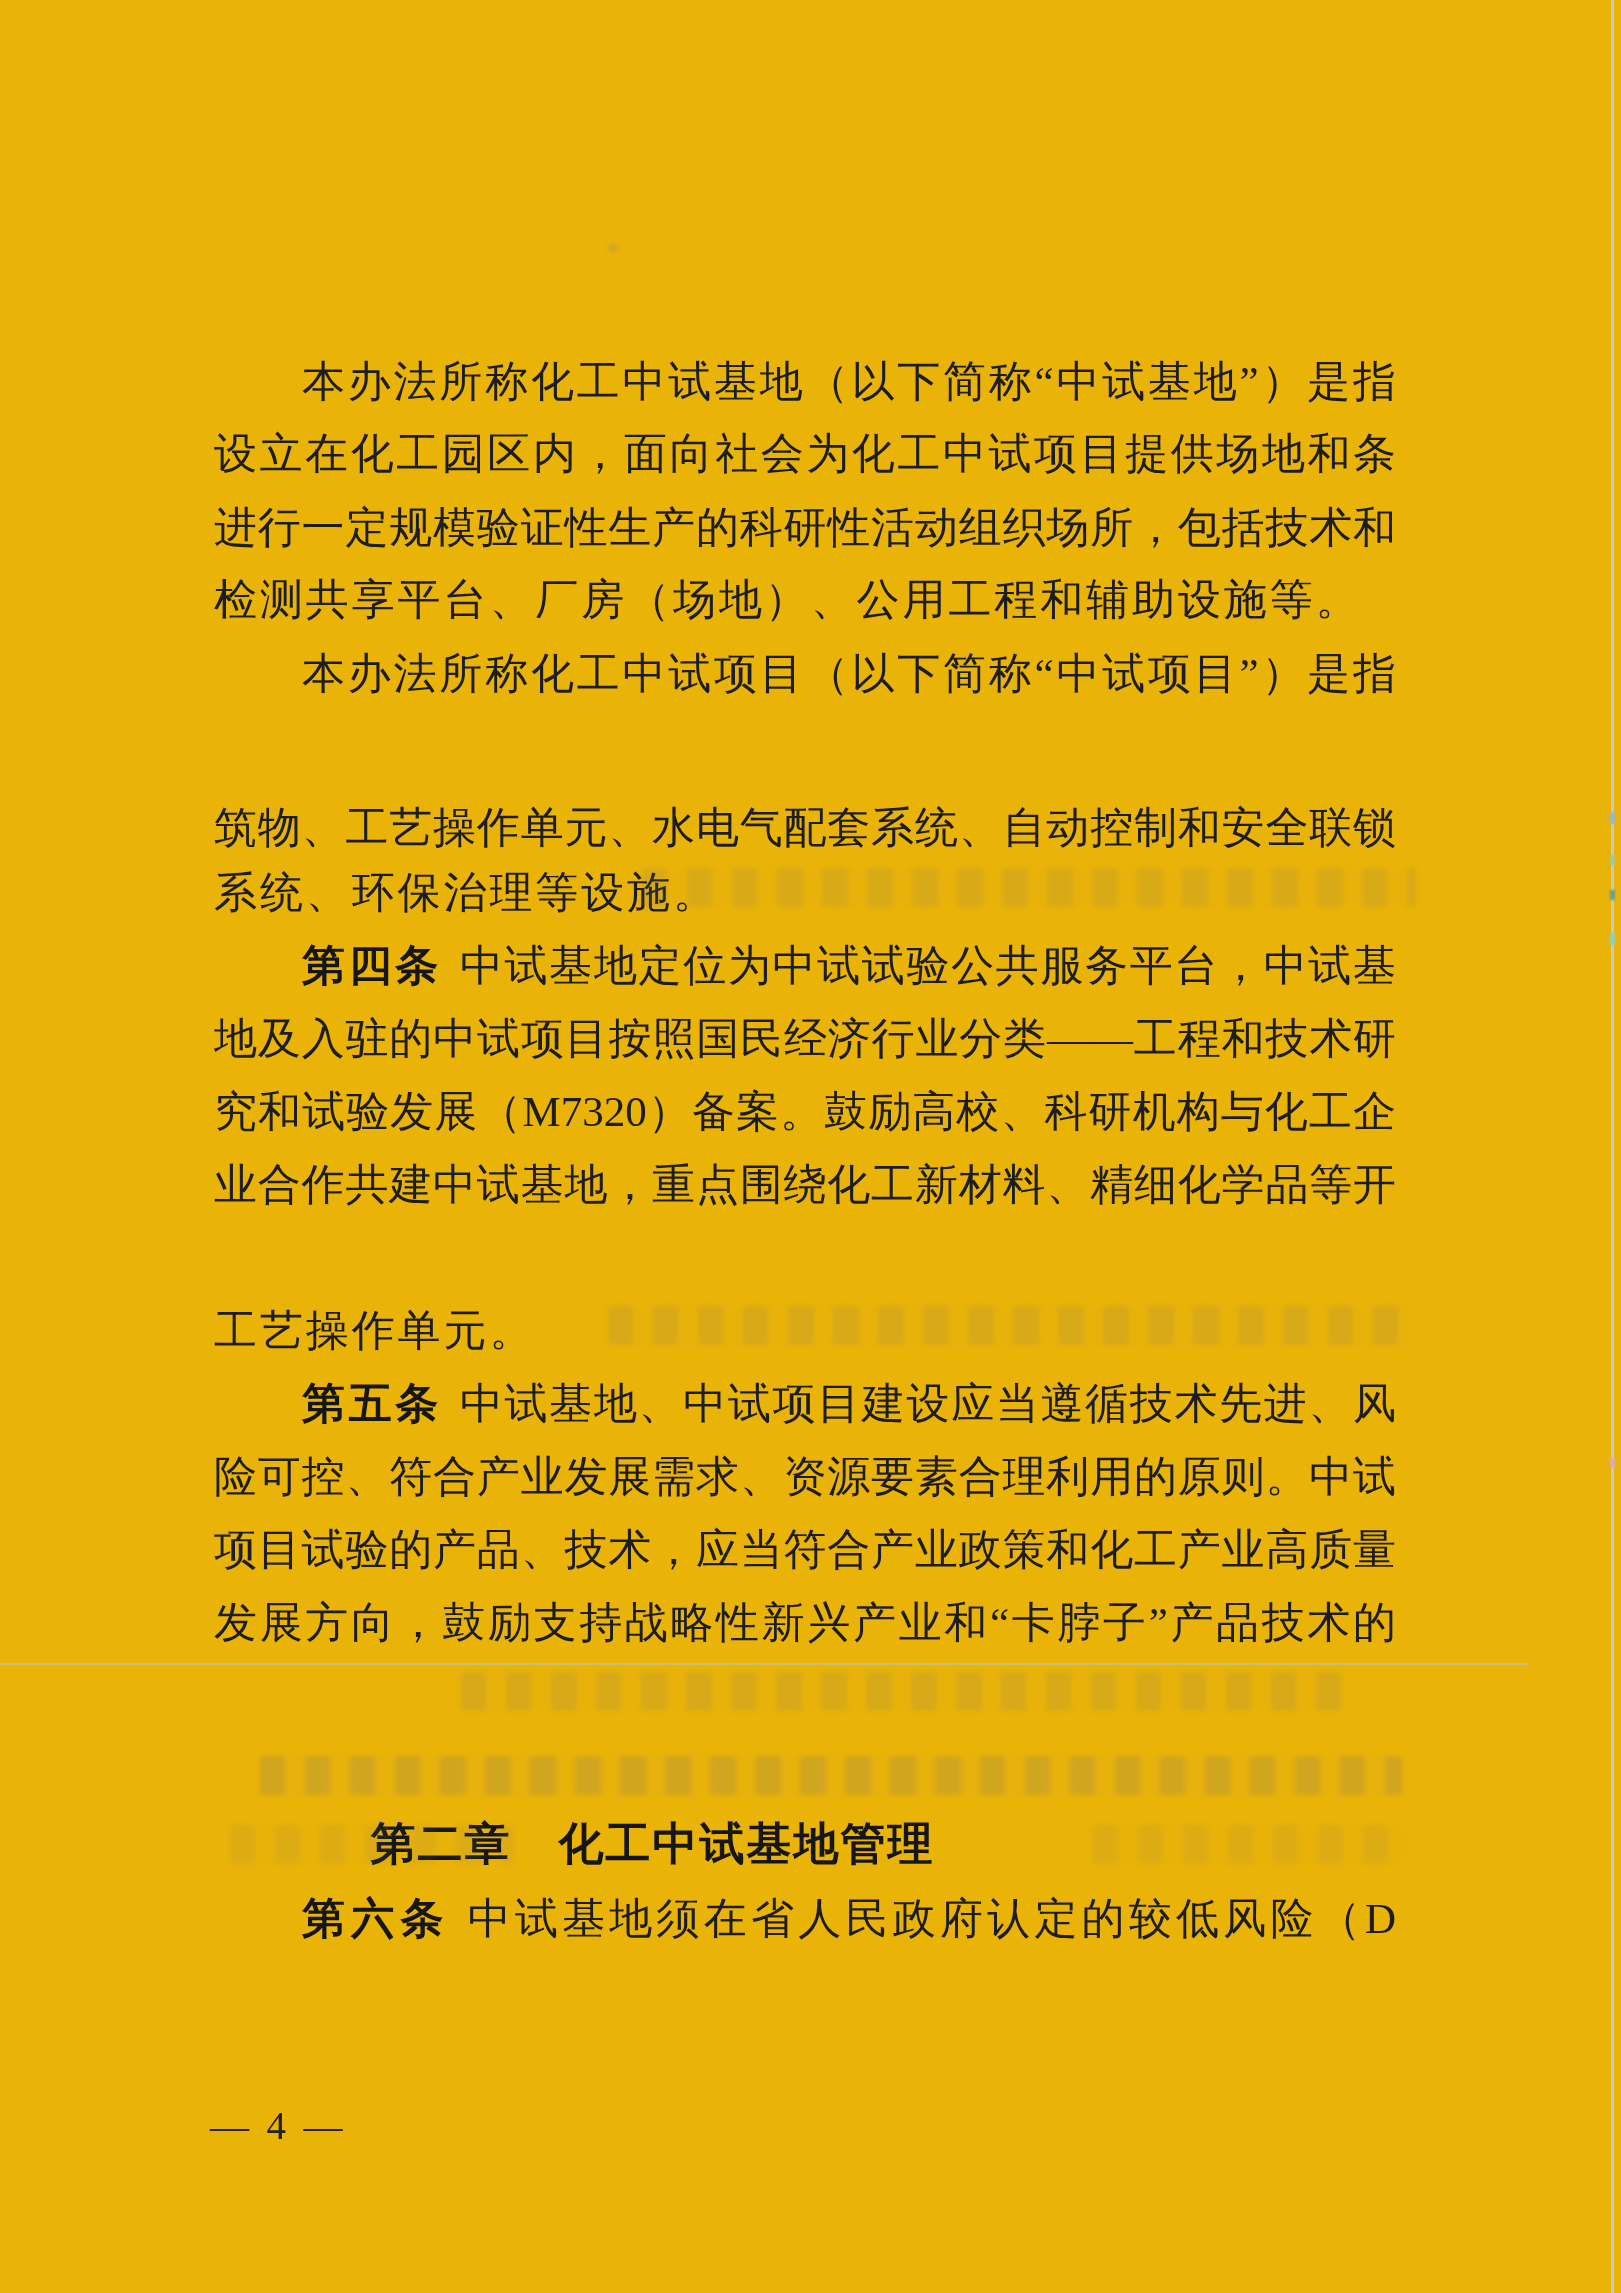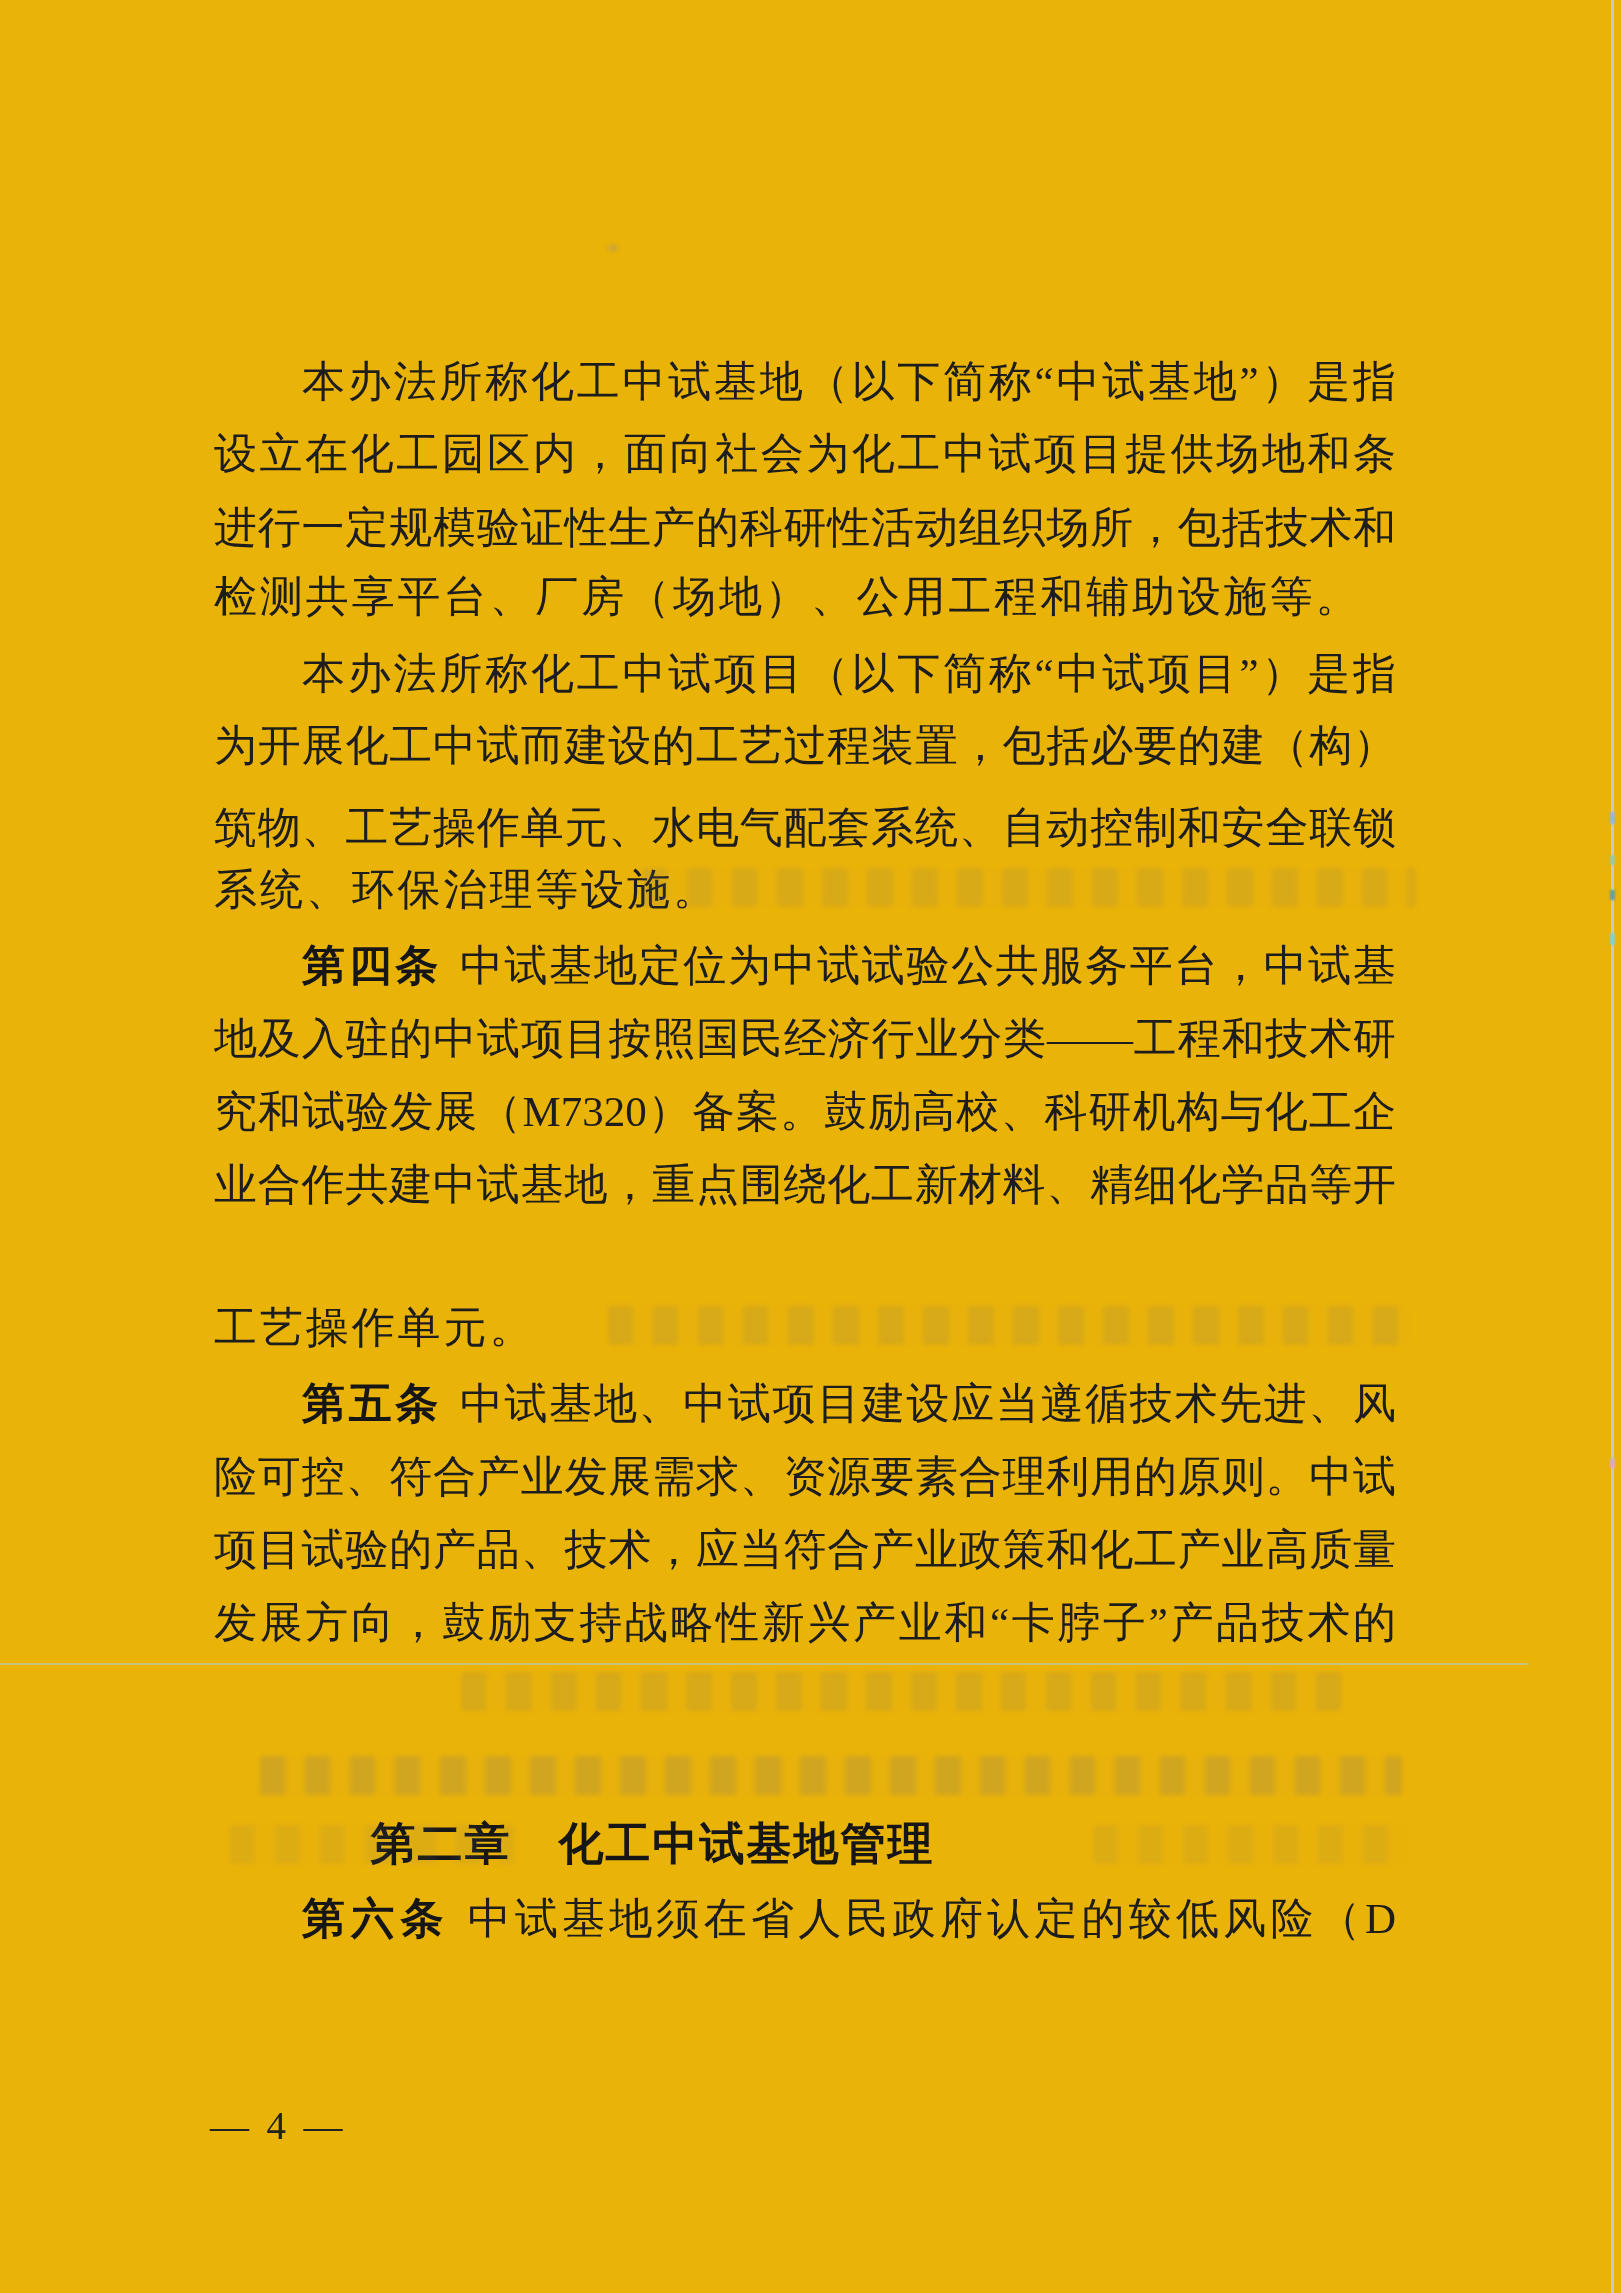--- a/index.html
+++ b/index.html
@@ -7,21 +7,21 @@
     position:relative; width:1621px; height:2294px;
     background:#eab308; overflow:hidden;
     font-family:"Liberation Serif", serif;
   }
   .line {
     position:absolute; left:214px; width:1182px; height:59px;
     font-size:43px; line-height:57px; color:#1d1d1d;
     text-align:justify; text-align-last:justify;
     overflow:hidden; white-space:normal;
   }
-  .line.end { text-align-last:left; letter-spacing:2.9px;font-family:Liberation Mono, monospace; }
+  .line.end { text-align-last:left; letter-spacing:2.9px; }
   .line.indent { text-indent:88px; }
   .term {
     font-family:"Liberation Sans", sans-serif; font-weight:700;
     margin-right:18px; letter-spacing:2px; color:#161616;
   }
   .chapter {
     position:absolute; left:0; top:1816px; width:1305px; height:59px;
     text-align:center; font-family:"Liberation Sans", sans-serif;
     font-weight:700; font-size:45px; line-height:55px; color:#161616;
     letter-spacing:2px;
@@ -54,21 +54,20 @@
 <body>
 
 <div class="page">
 
   <div class="line indent" style="top:353px">本办法所称化工中试基地（以下简称“中试基地”）是指</div>
   <div class="line" style="top:425px">设立在化工园区内，面向社会为化工中试项目提供场地和条件，</div>
   <div class="line" style="top:499px">进行一定规模验证性生产的科研性活动组织场所，包括技术和</div>
   <div class="line end" style="top:571px">检测共享平台、厂房（场地）、公用工程和辅助设施等。</div>
 
   <div class="line indent" style="top:645px">本办法所称化工中试项目（以下简称“中试项目”）是指</div>
-  <div class="line" style="top:717px">为开展化工中试而建设的工艺过程装置，包括必要的建（构）</div>
   <div class="line" style="top:799px">筑物、工艺操作单元、水电气配套系统、自动控制和安全联锁</div>
   <div class="line end" style="top:864px">系统、环保治理等设施。</div>
 
   <div class="line indent" style="top:937px">
     <span class="term">第四条</span><span>中试基地定位为中试试验公共服务平台，中试基</span>
   </div>
   <div class="line" style="top:1010px">地及入驻的中试项目按照国民经济行业分类——工程和技术研</div>
   <div class="line" style="top:1083px">究和试验发展（M7320）备案。鼓励高校、科研机构与化工企</div>
   <div class="line" style="top:1156px">业合作共建中试基地，重点围绕化工新材料、精细化学品等开</div>
   <div class="line end" style="top:1302px">工艺操作单元。</div>

